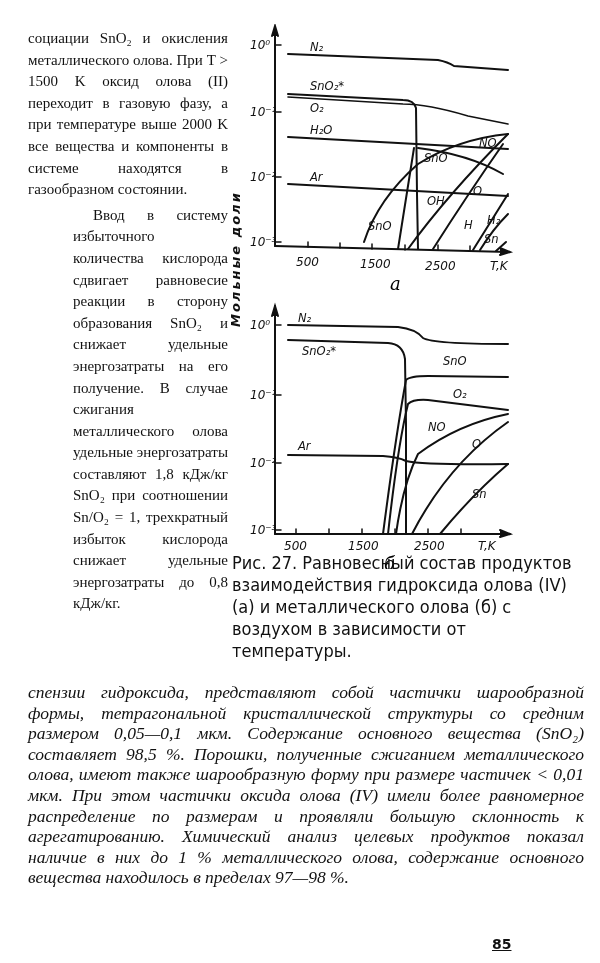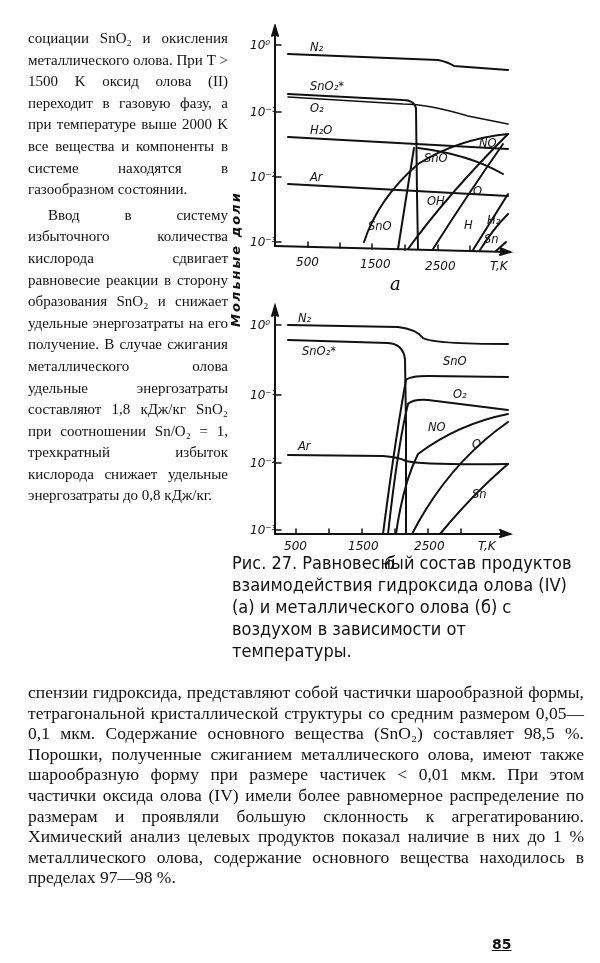--- a/index.html
+++ b/index.html
@@ -1,29 +1,29 @@
 <!DOCTYPE html>
 <html><head>
 <meta charset="utf-8">
 <style>
   html, body { margin: 0; padding: 0; background: #fff; }
   body { width: 600px; height: 963px; position: relative; overflow: hidden;
          font-family: "Liberation Serif", "DejaVu Serif", serif; color: #111; }
   .col-left { position: absolute; left: 28px; top: 28px; width: 200px; }
   .col-left p { margin: 0; font-size: 15px; line-height: 21.6px; text-align: justify; }
-  .col-left p.indent { text-indent: 20px; margin-top: 4px; }
+  .col-left p.indent { text-indent: 20px; margin-top: 4px; margin-left: 45px; }
   .fig { position: absolute; left: 228px; top: 24px; width: 372px; height: 545px; }
   .fig svg { position: absolute; left: 0; top: 0; }
   .ylabel { position: absolute; left: 0; top: 120px; width: 22px; height: 230px;
             font-family: "DejaVu Sans", sans-serif; font-style: italic; font-weight: bold;
             font-size: 13px; letter-spacing: 2px; writing-mode: vertical-rl; transform: rotate(180deg);
             text-align: center; }
   .caption { position: absolute; left: 232px; top: 552px; width: 352px;
              font-family: "DejaVu Sans Condensed", "DejaVu Sans", sans-serif; font-size: 18px; line-height: 22px; }
-  .bottom { position: absolute; left: 28px; top: 682px; width: 556px; }
+  .bottom { position: absolute; left: 28px; top: 682px; width: 556px; font-style: italic; }
   .bottom p { margin: 0; font-size: 17.5px; line-height: 20.6px; text-align: justify; }
   .page-num { position: absolute; left: 492px; top: 936px; font-family: "DejaVu Sans", sans-serif;
               font-weight: bold; font-size: 14px; text-decoration: underline; }
   .axis-lbl { font-family: "DejaVu Sans", sans-serif; font-style: italic; font-size: 12px; }
   .curve-lbl { font-family: "DejaVu Sans", sans-serif; font-style: italic; font-size: 11.5px; }
   .sub-lbl { font-family: "DejaVu Serif", serif; font-style: italic; font-size: 18px; }
 </style>
 </head>
 <body>
 

